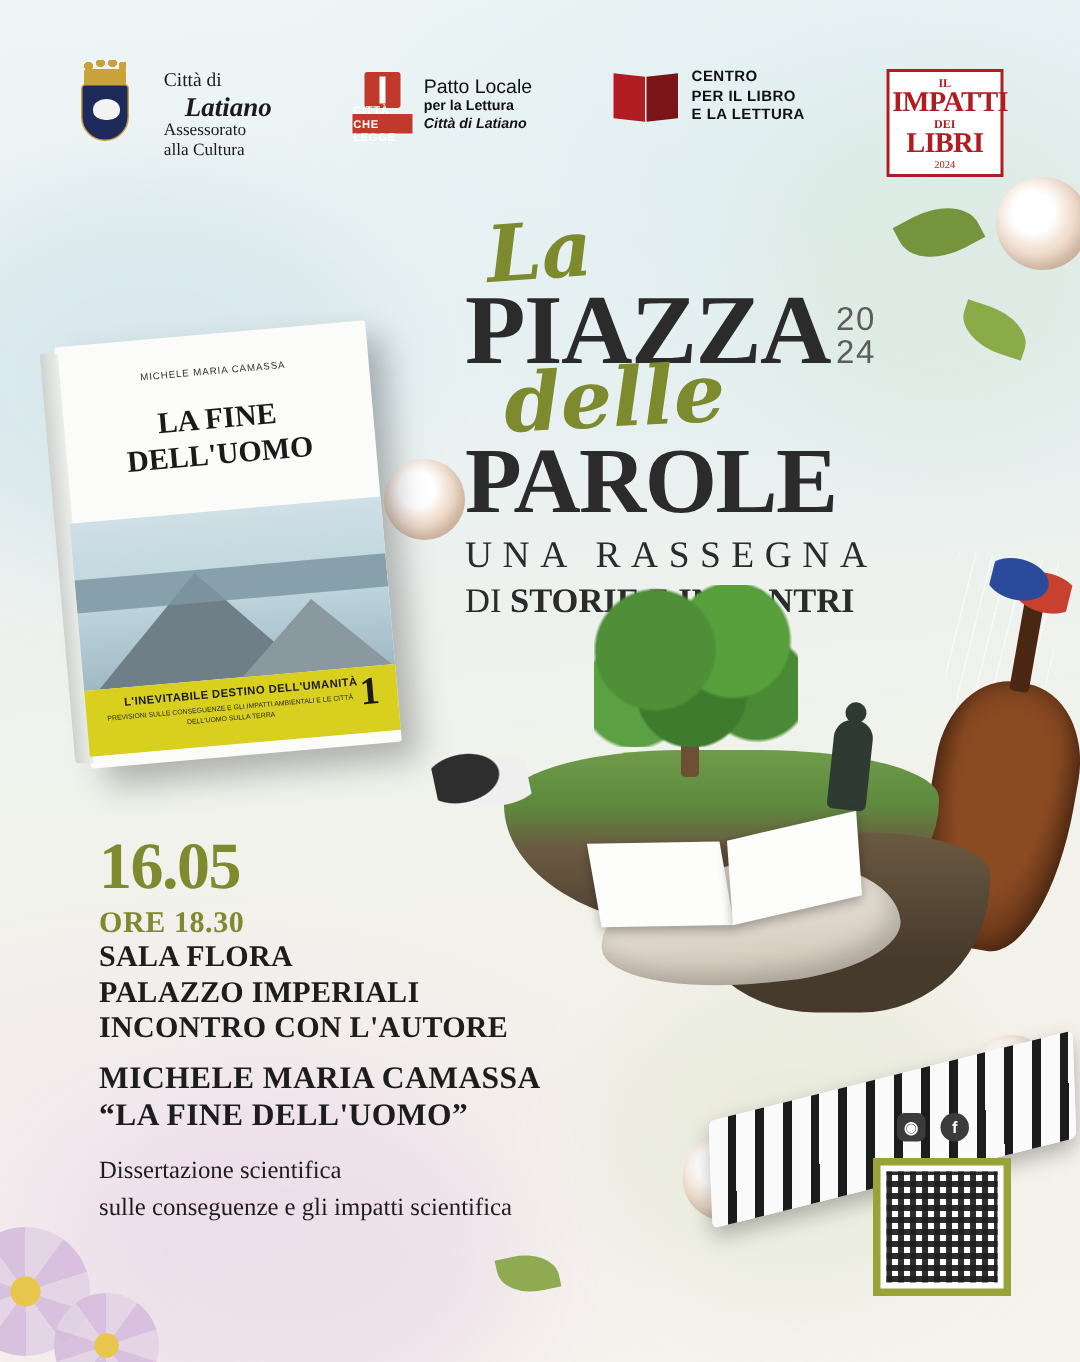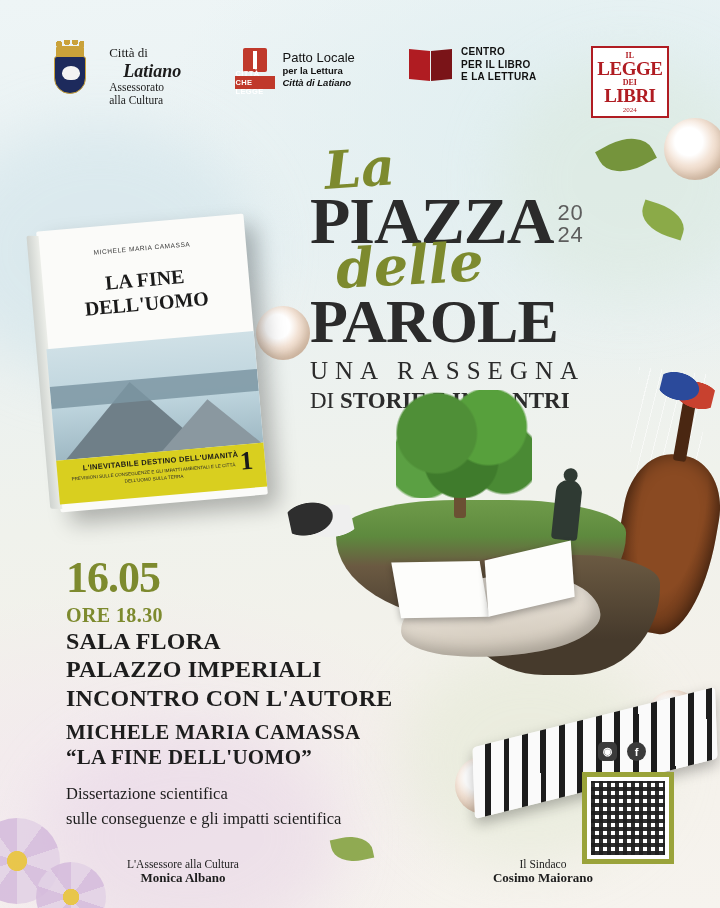--- a/index.html
+++ b/index.html
@@ -276,21 +276,21 @@
   .info { position: absolute; left: 66px; top: 556px; width: 400px; }
   .date {
     font-family: "Liberation Serif", serif; font-weight: bold; font-size: 44px;
     color: #7d8a2e; line-height: 1; letter-spacing: -1px;
   }
   .hour {
     font-family:"Liberation Serif", serif; font-weight:bold; font-size:20px;
     color:#7d8a2e; margin-top: 4px; letter-spacing:.4px;
   }
   .venue1, .venue2, .venue3 {
-    font-family:"Liberation Serif", serif; font-weight:bold; font-size:24px;
+    font-family:"Liberation Serif", serif; font-weight:bold; font-size:20px;
     color:#1d1d1d; line-height:1.18; letter-spacing:.2px;
   }
   .venue3 { margin-bottom: 8px; }
   .author-name {
     font-family:"Liberation Serif", serif; font-weight:bold; font-size:21px;
     color:#1d1d1d; letter-spacing:.3px;
   }
   .book-quoted {
     font-family:"Liberation Serif", serif; font-weight:bold; font-size:21px;
     color:#1d1d1d; letter-spacing:.3px; margin-bottom: 12px;
@@ -370,21 +370,21 @@
       </div>
       <div class="centro-text">
         <div>CENTRO</div>
         <div>PER IL LIBRO</div>
         <div>E LA LETTURA</div>
       </div>
     </div>
 
     <div class="maggio">
       <div class="m0">IL</div>
-      <div class="m1">LEGGE</div>
+      <div class="m1">IMPATTI</div>
       <div class="m2">DEI</div>
       <div class="m3">LIBRI</div>
       <div class="m4">2024</div>
     </div>
   </div>
 
   <div class="leaf lf1"></div>
   <div class="leaf lf2"></div>
   <div class="leaf lf3"></div>
   <div class="rose r3"></div>
@@ -456,24 +456,14 @@
   </div>
 
   <div class="socials">
     <div class="sicon ig">◉</div>
     <div class="sicon fb">f</div>
   </div>
   <div class="qr">
     <div class="cells"></div>
   </div>
 
-  <div class="footer">
-    <div class="fcol">
-      <div class="role">L'Assessore alla Cultura</div>
-      <div class="who">Monica Albano</div>
-    </div>
-    <div class="fcol">
-      <div class="role">Il Sindaco</div>
-      <div class="who">Cosimo Maiorano</div>
-    </div>
-  </div>
 
 </div>
 
 </body></html>

